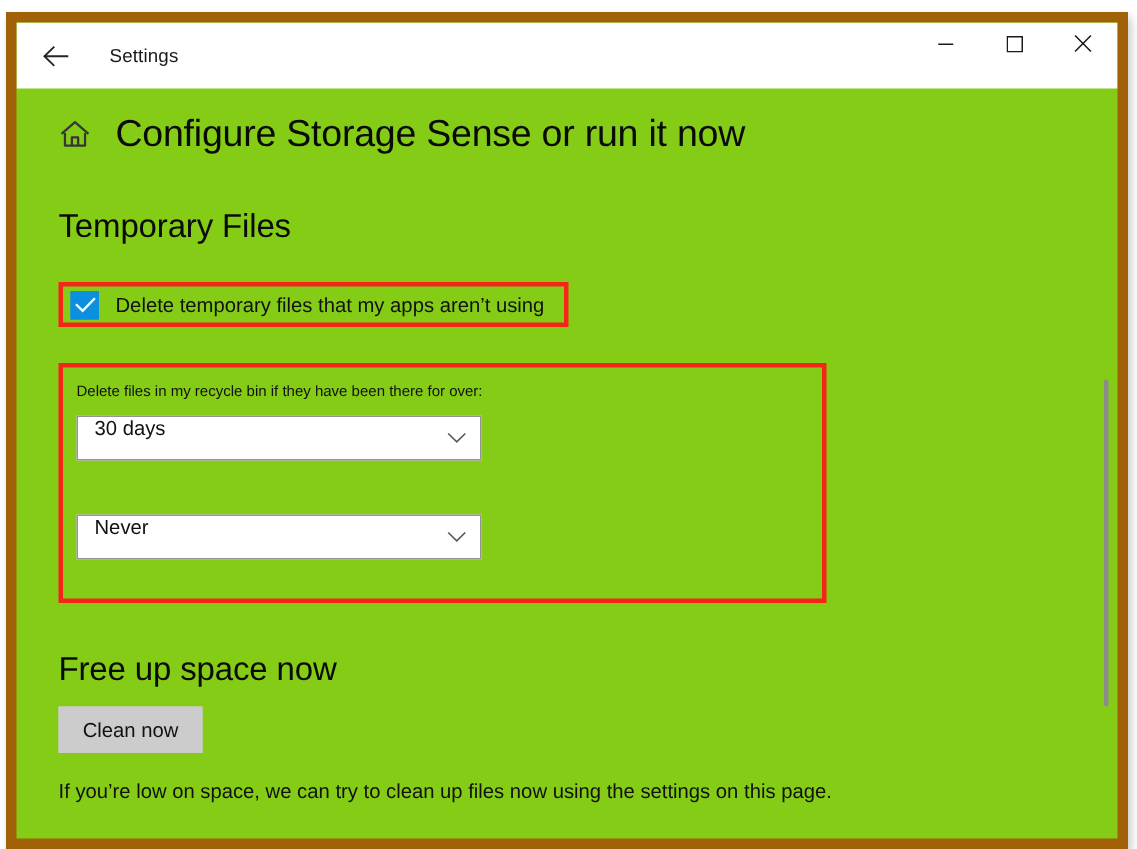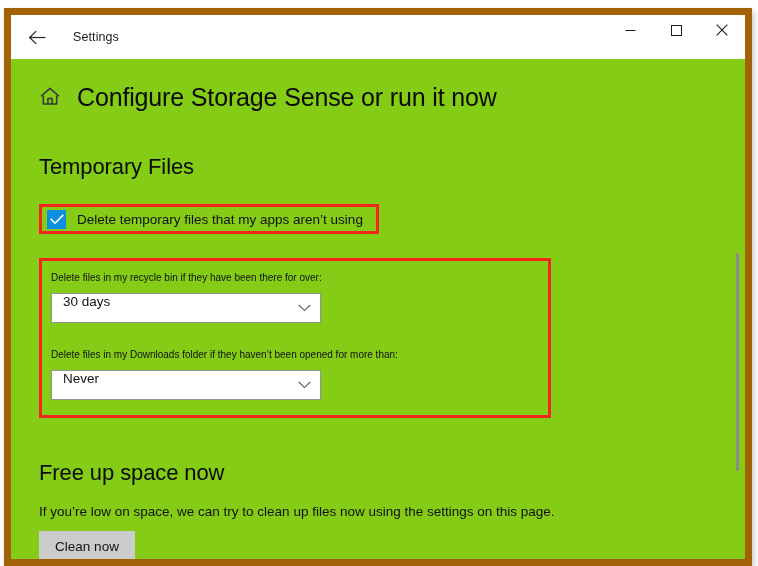--- a/index.html
+++ b/index.html
@@ -62,23 +62,23 @@
     height: 32px;
     display: flex;
     align-items: center;
     justify-content: center;
     cursor: default;
   }
 
   
   #page-header {
     display: flex;
-    align-items: flex-start;
+    align-items: center;
     padding-left: 26px;
-    margin-top: 24px;
+    margin-top: 8px;
     height: 44px;
   }
   #home-icon {
     width: 26px;
     height: 26px;
     display: flex;
     align-items: center;
     justify-content: center;
     margin-right: 14px;
   }
@@ -302,37 +302,36 @@
         <span class="combo-value">30 days</span>
         <span class="combo-chevron">
           <svg width="13" height="8" viewBox="0 0 13 8">
             <path d="M0.8 1 L6.5 6.6 L12.2 1" fill="none" stroke="#5a5a5a" stroke-width="1.1"></path>
           </svg>
         </span>
       </div>
 
       <div class="gap-block"></div>
 
-      <div class="field-label">Delete files in my Downloads folder if they haven’t been opened for more than:</div>
       <div class="combo">
         <span class="combo-value">Never</span>
         <span class="combo-chevron">
           <svg width="13" height="8" viewBox="0 0 13 8">
             <path d="M0.8 1 L6.5 6.6 L12.2 1" fill="none" stroke="#5a5a5a" stroke-width="1.1"></path>
           </svg>
         </span>
       </div>
     </div>
 
     
     <div class="section-heading" id="freeup-heading">Free up space now</div>
 
+    <div id="clean-now-btn">Clean now</div>
+
     <div id="freeup-desc">If you’re low on space, we can try to clean up files now using the settings on this page.</div>
-
-    <div id="clean-now-btn">Clean now</div>
 
   </div>
 
   <div id="scrollbar">
     <div id="scrollbar-thumb"></div>
   </div>
 
 </div>
 
 </body></html>

